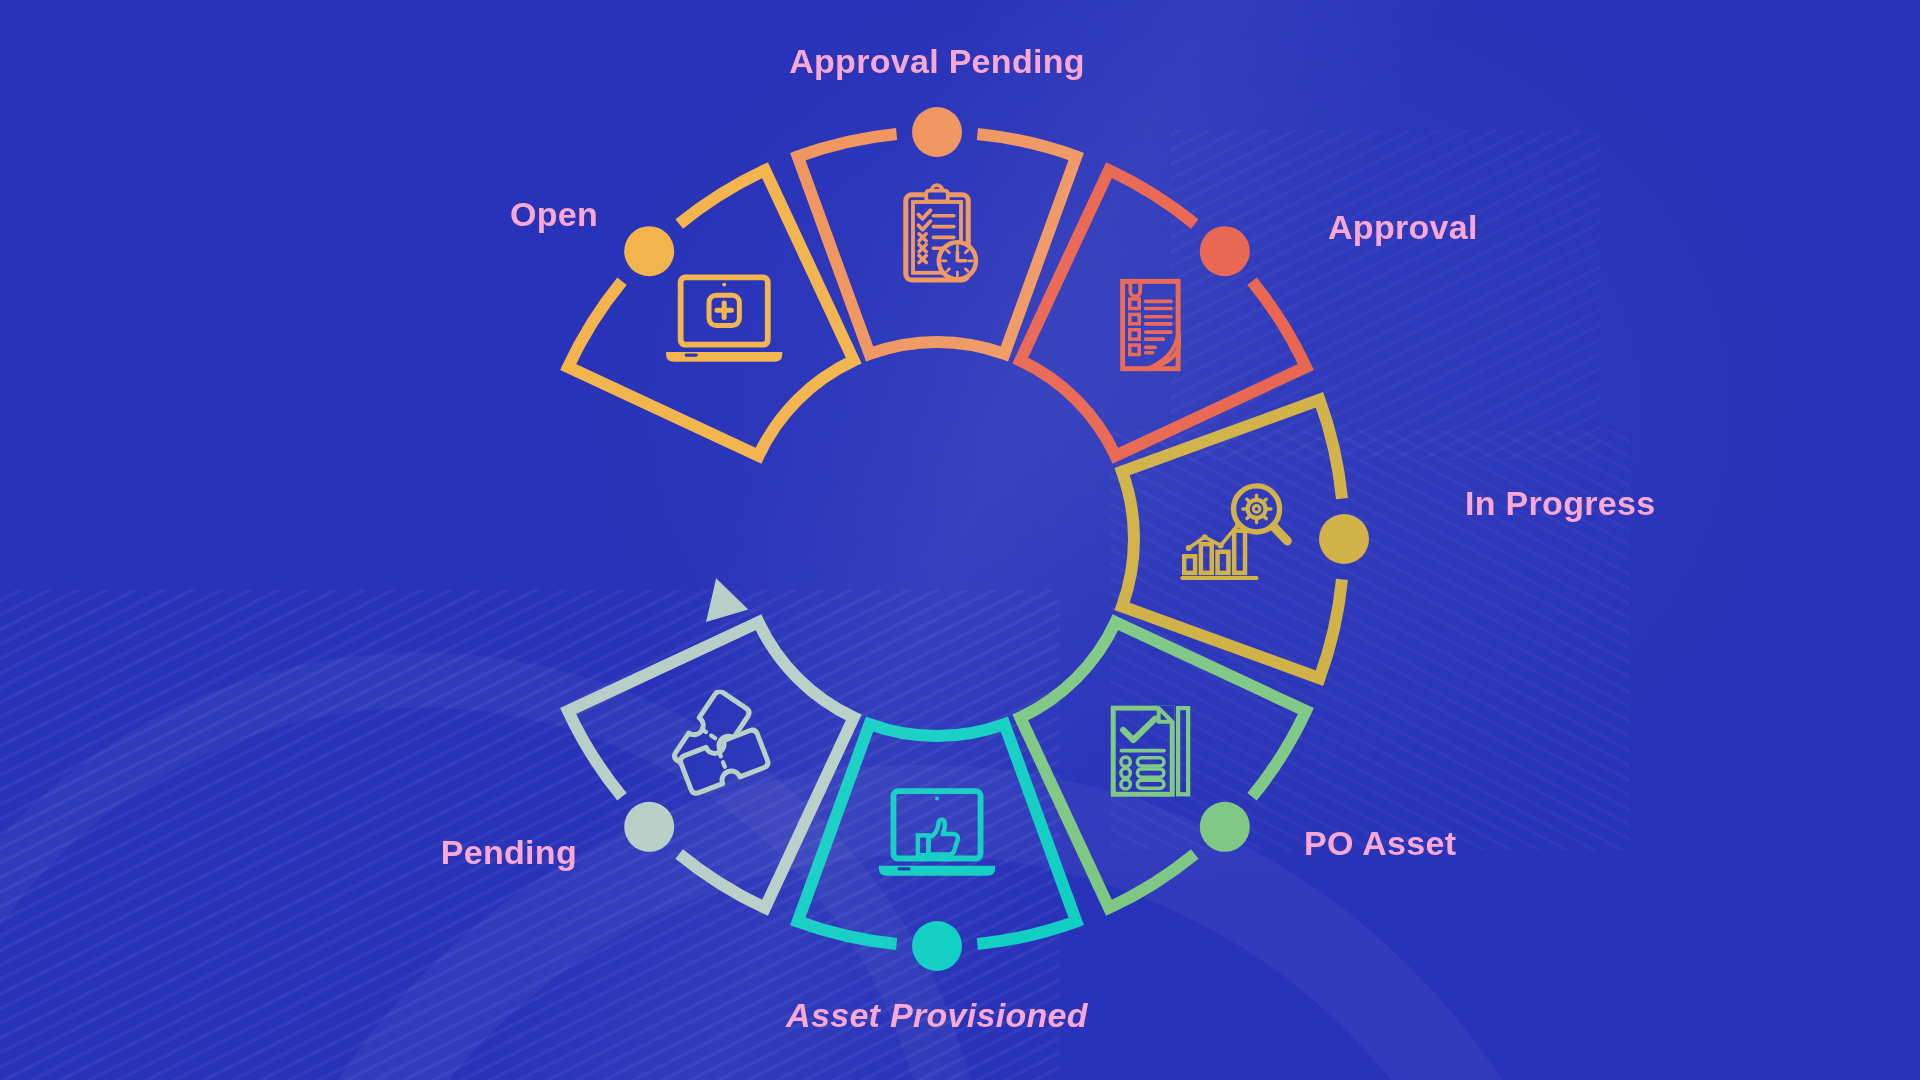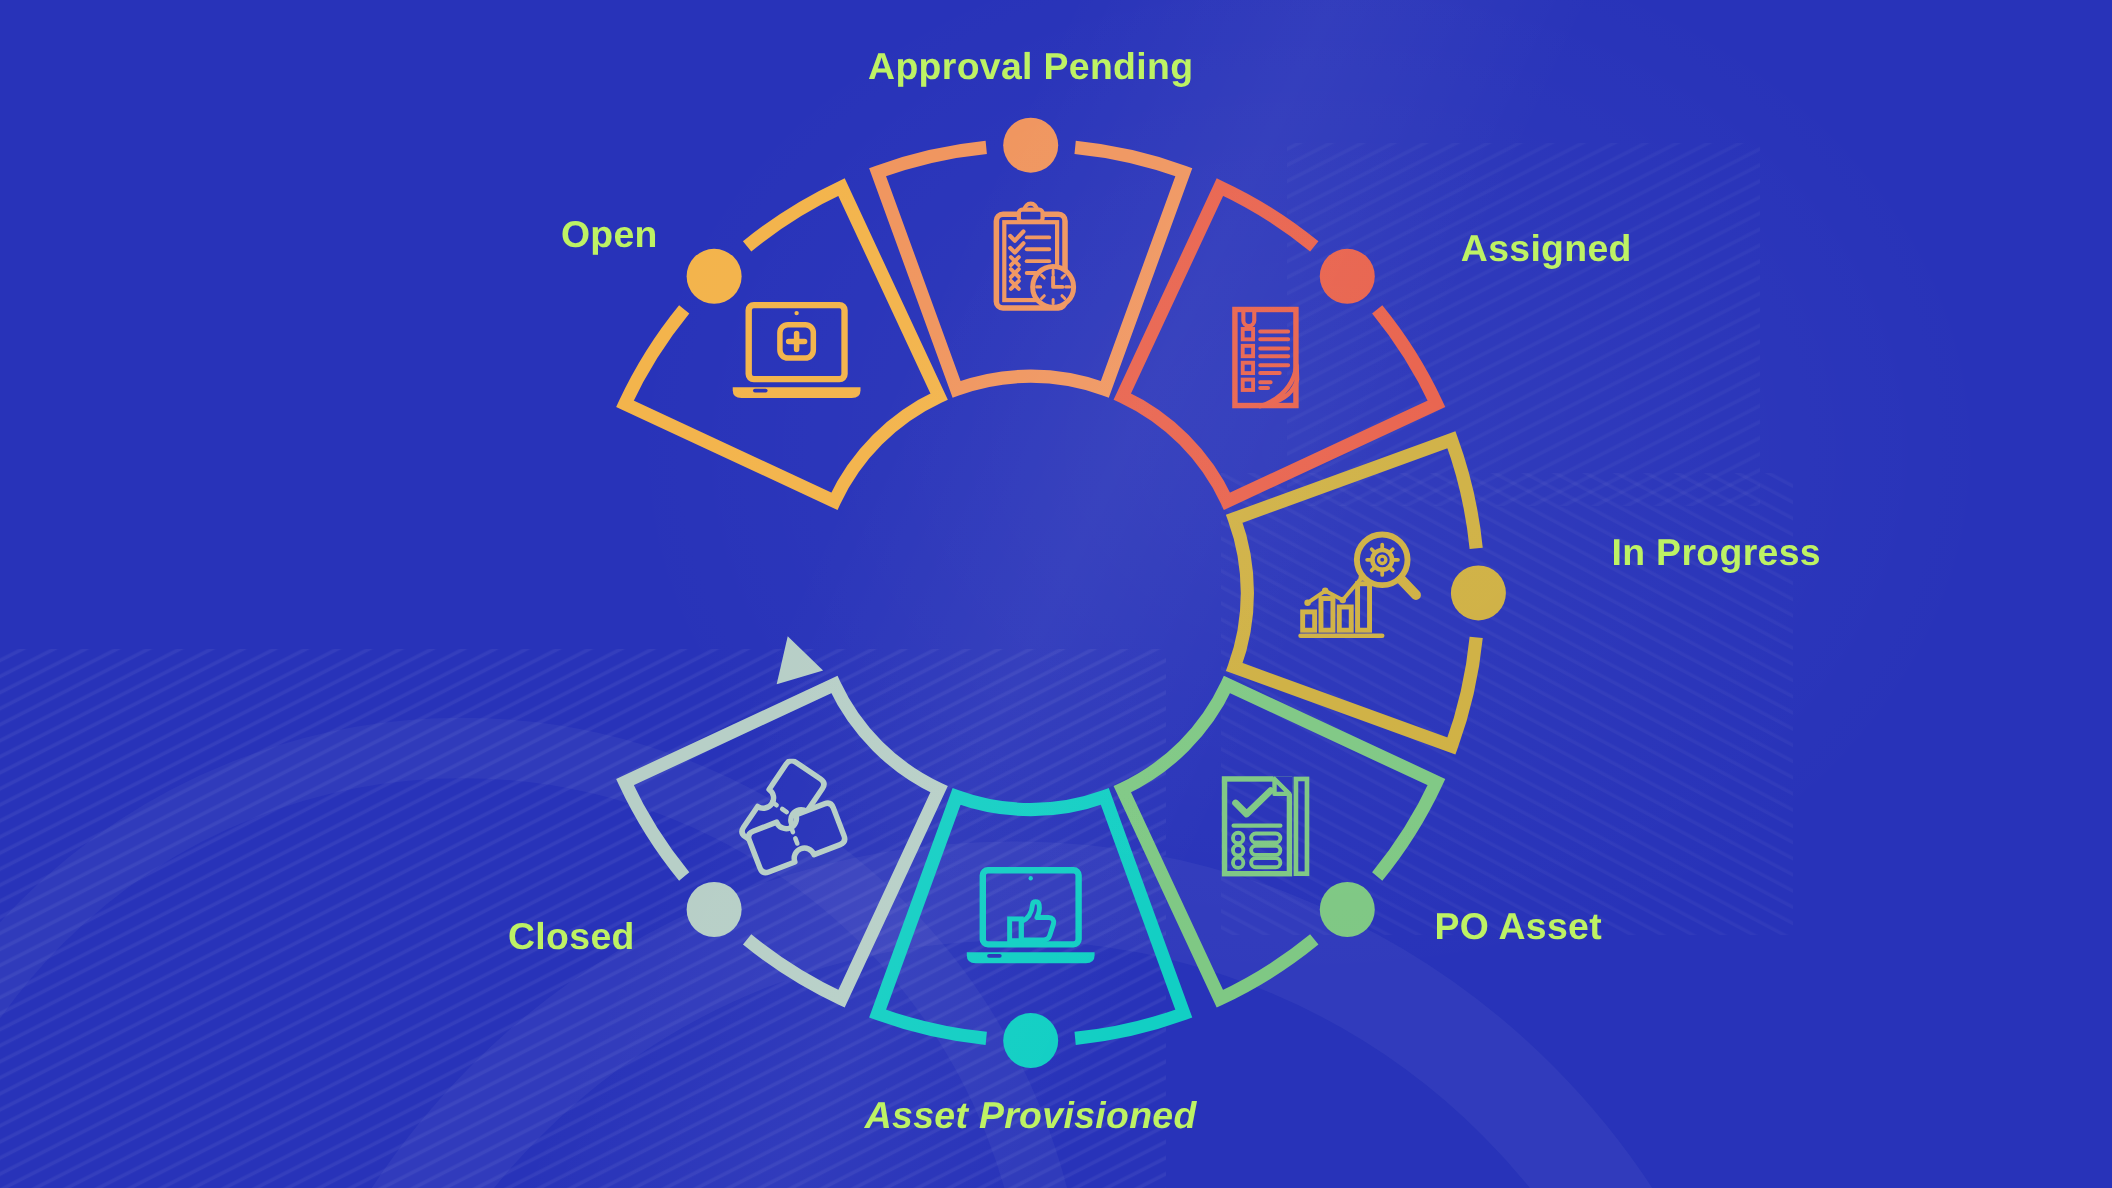--- a/index.html
+++ b/index.html
@@ -3,21 +3,21 @@
 <meta charset="utf-8">
 <style>
   html,body{margin:0;padding:0;width:1920px;height:1080px;overflow:hidden;}
   body{background:#2833b9;font-family:"Liberation Sans", sans-serif;}
   .stage{position:relative;width:1920px;height:1080px;background:#2833b9;overflow:hidden;}
   .glow{position:absolute;inset:0;pointer-events:none;
         background:
           radial-gradient(900px 700px at 62% 38%, rgba(255,255,255,0.05), rgba(255,255,255,0) 70%),
           linear-gradient(115deg, rgba(255,255,255,0) 40%, rgba(255,255,255,0.045) 50%, rgba(255,255,255,0) 60%);}
   svg.diagram{position:absolute;left:0;top:0;--bg:#2833b9;}
-  .stage-label{position:absolute;color:#bef264;font-weight:700;font-size:34px;letter-spacing:.3px;white-space:nowrap;}
+  .stage-label{position:absolute;color:#f9a8d4;font-weight:700;font-size:34px;letter-spacing:.3px;white-space:nowrap;}
   .stage-label.center{transform:translate(-50%,-50%);}
   .stage-label.left{transform:translate(0,-50%);}
   .stage-label.right{transform:translate(-100%,-50%);}
 </style>
 </head>
 <body>
 
 <div class="stage">
 
   <svg class="diagram" width="1920" height="1080" viewBox="0 0 1920 1080" xmlns="http://www.w3.org/2000/svg">
@@ -168,19 +168,19 @@
         </g>
         <polygon points="0,-25.0 22.0,14.0 -22.0,14.0" transform="translate(723.2 602.3) rotate(-16.5)" fill="#b7cfc7"></polygon>
       </g>
   </svg>
 
   <div class="glow"></div>
 
   <div>
     <div class="stage-label right" style="left: 598px; top: 214px;">Open</div>
     <div class="stage-label center" style="left: 937px; top: 61px;">Approval Pending</div>
-    <div class="stage-label left" style="left: 1328px; top: 227px;">Assigned</div>
+    <div class="stage-label left" style="left: 1328px; top: 227px;">Approval</div>
     <div class="stage-label left" style="left: 1465px; top: 503px;">In Progress</div>
     <div class="stage-label left" style="left: 1304px; top: 843px;">PO Asset</div>
     <div class="stage-label center" style="left: 937px; top: 1015px; font-style: italic;">Asset Provisioned</div>
-    <div class="stage-label right" style="left: 577px; top: 852px;">Closed</div>
+    <div class="stage-label right" style="left: 577px; top: 852px;">Pending</div>
   </div>
 </div>
 
 </body></html>

